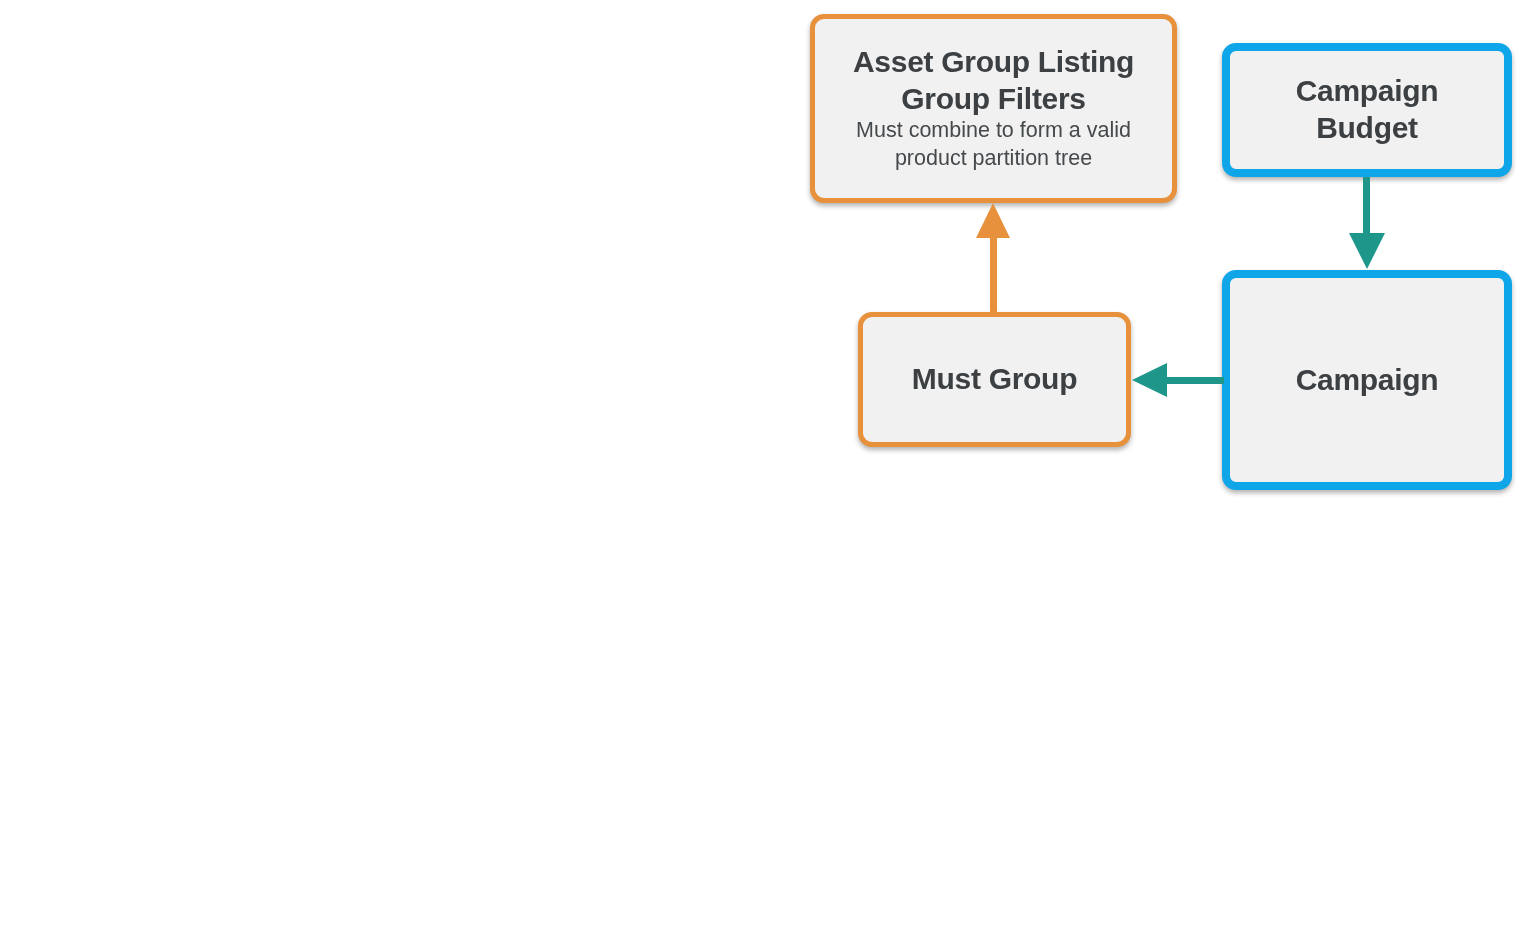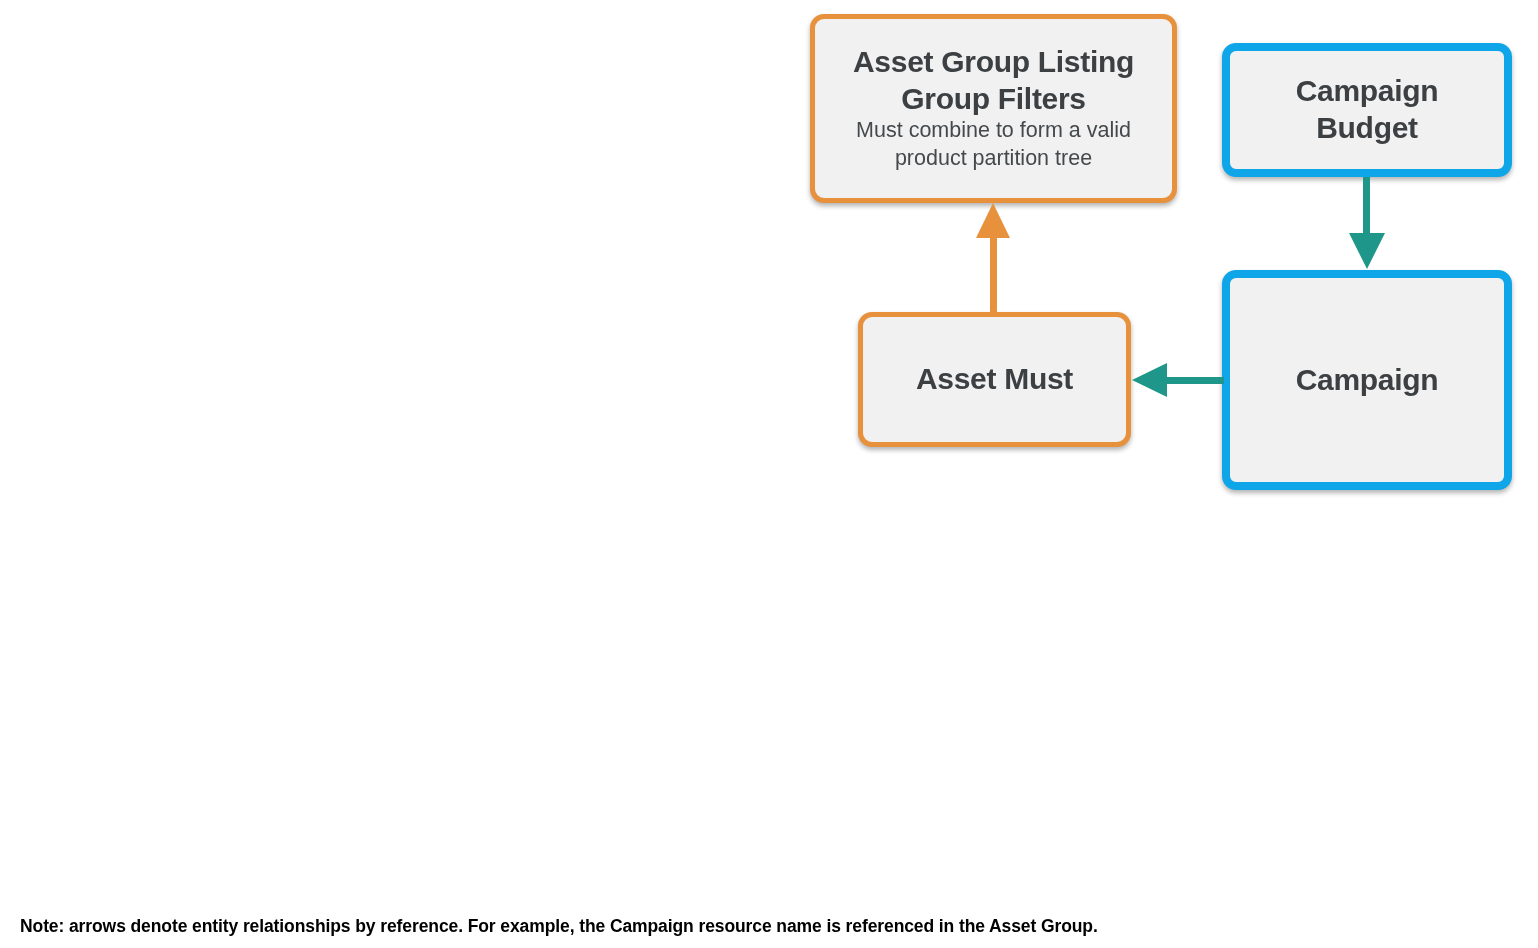--- a/index.html
+++ b/index.html
@@ -98,33 +98,32 @@
   <div class="node node--teal" id="node-campaign-budget">
     <div class="node-title">Campaign
 Budget</div>
   </div>
 
   <div class="node node--teal" id="node-campaign">
     <div class="node-title">Campaign</div>
   </div>
 
   <div class="node node--orange" id="node-asset-group">
-    <div class="node-title">Asset Must</div>
+    <div class="node-title">Must Group</div>
   </div>
 
   <div>
     <div class="shaft" id="shaft-up"></div>
     <div class="head" id="head-up"></div>
   </div>
 
   <div>
     <div class="shaft" id="shaft-down"></div>
     <div class="head" id="head-down"></div>
   </div>
 
   <div>
     <div class="shaft" id="shaft-left"></div>
     <div class="head" id="head-left"></div>
   </div>
 
-  <div class="note">Note: arrows denote entity relationships by reference. For example, the Campaign resource name is referenced in the Asset Group.</div>
 
 </div>
 
 </body></html>

